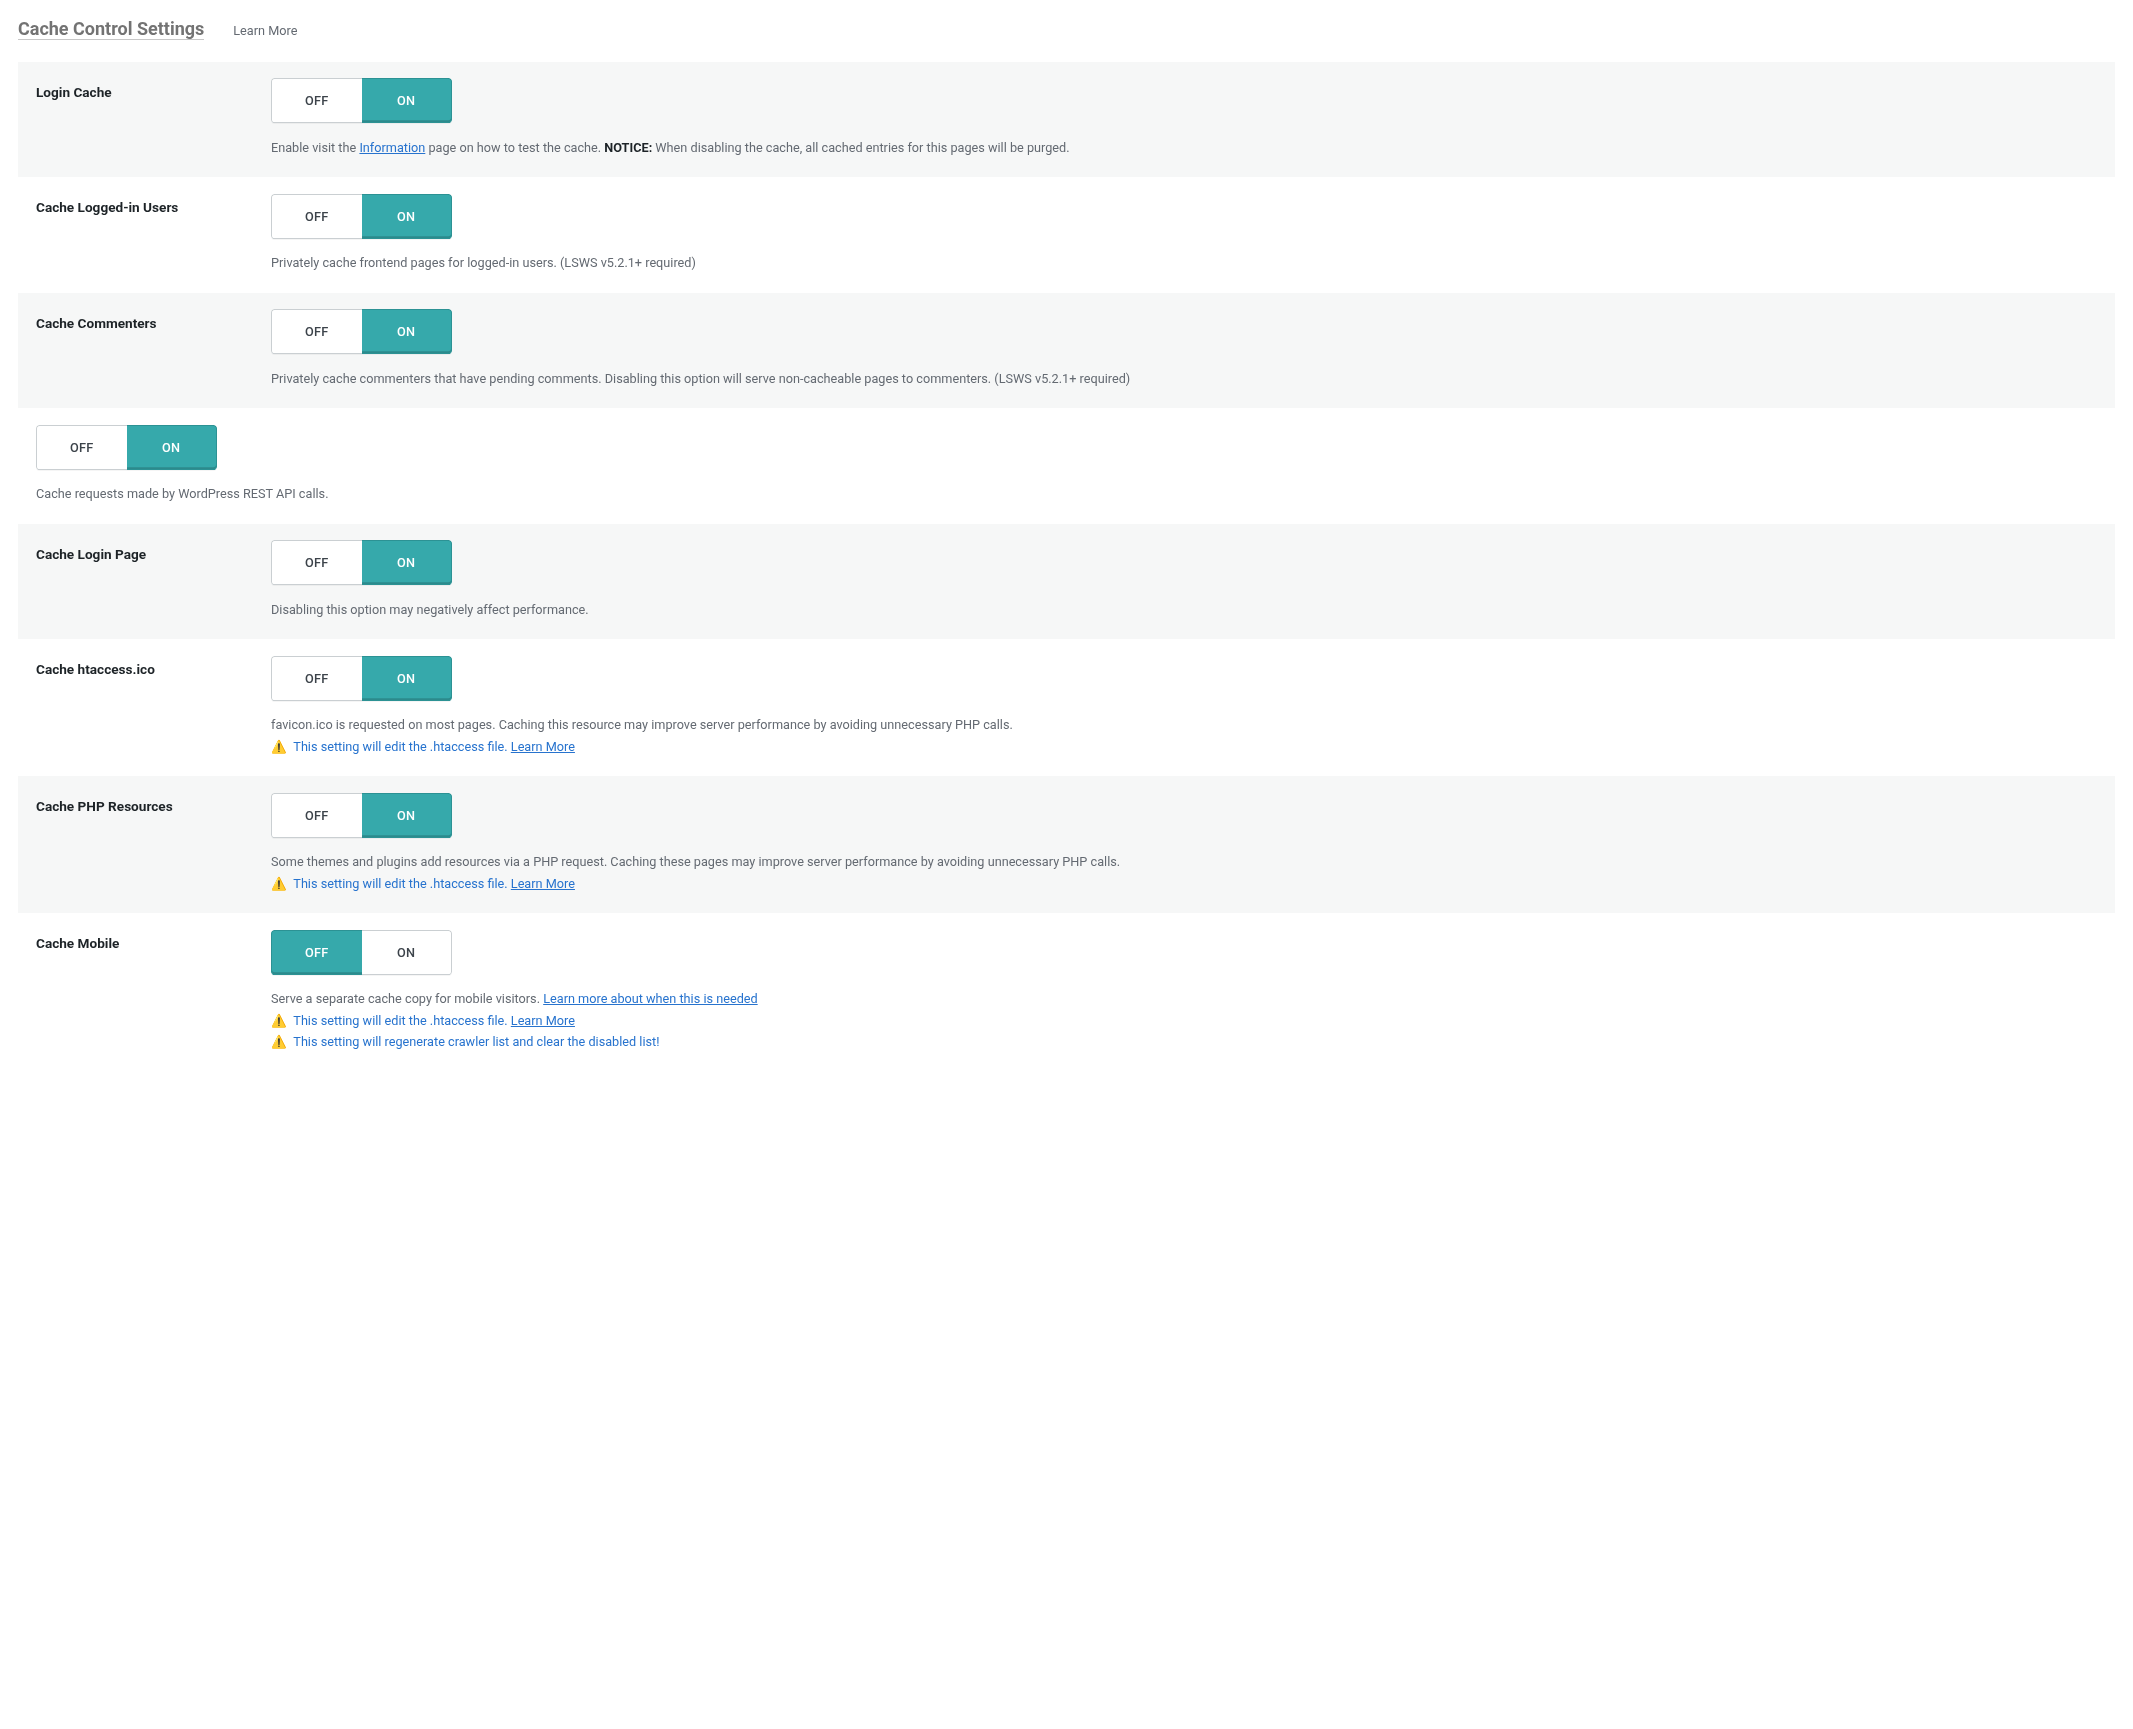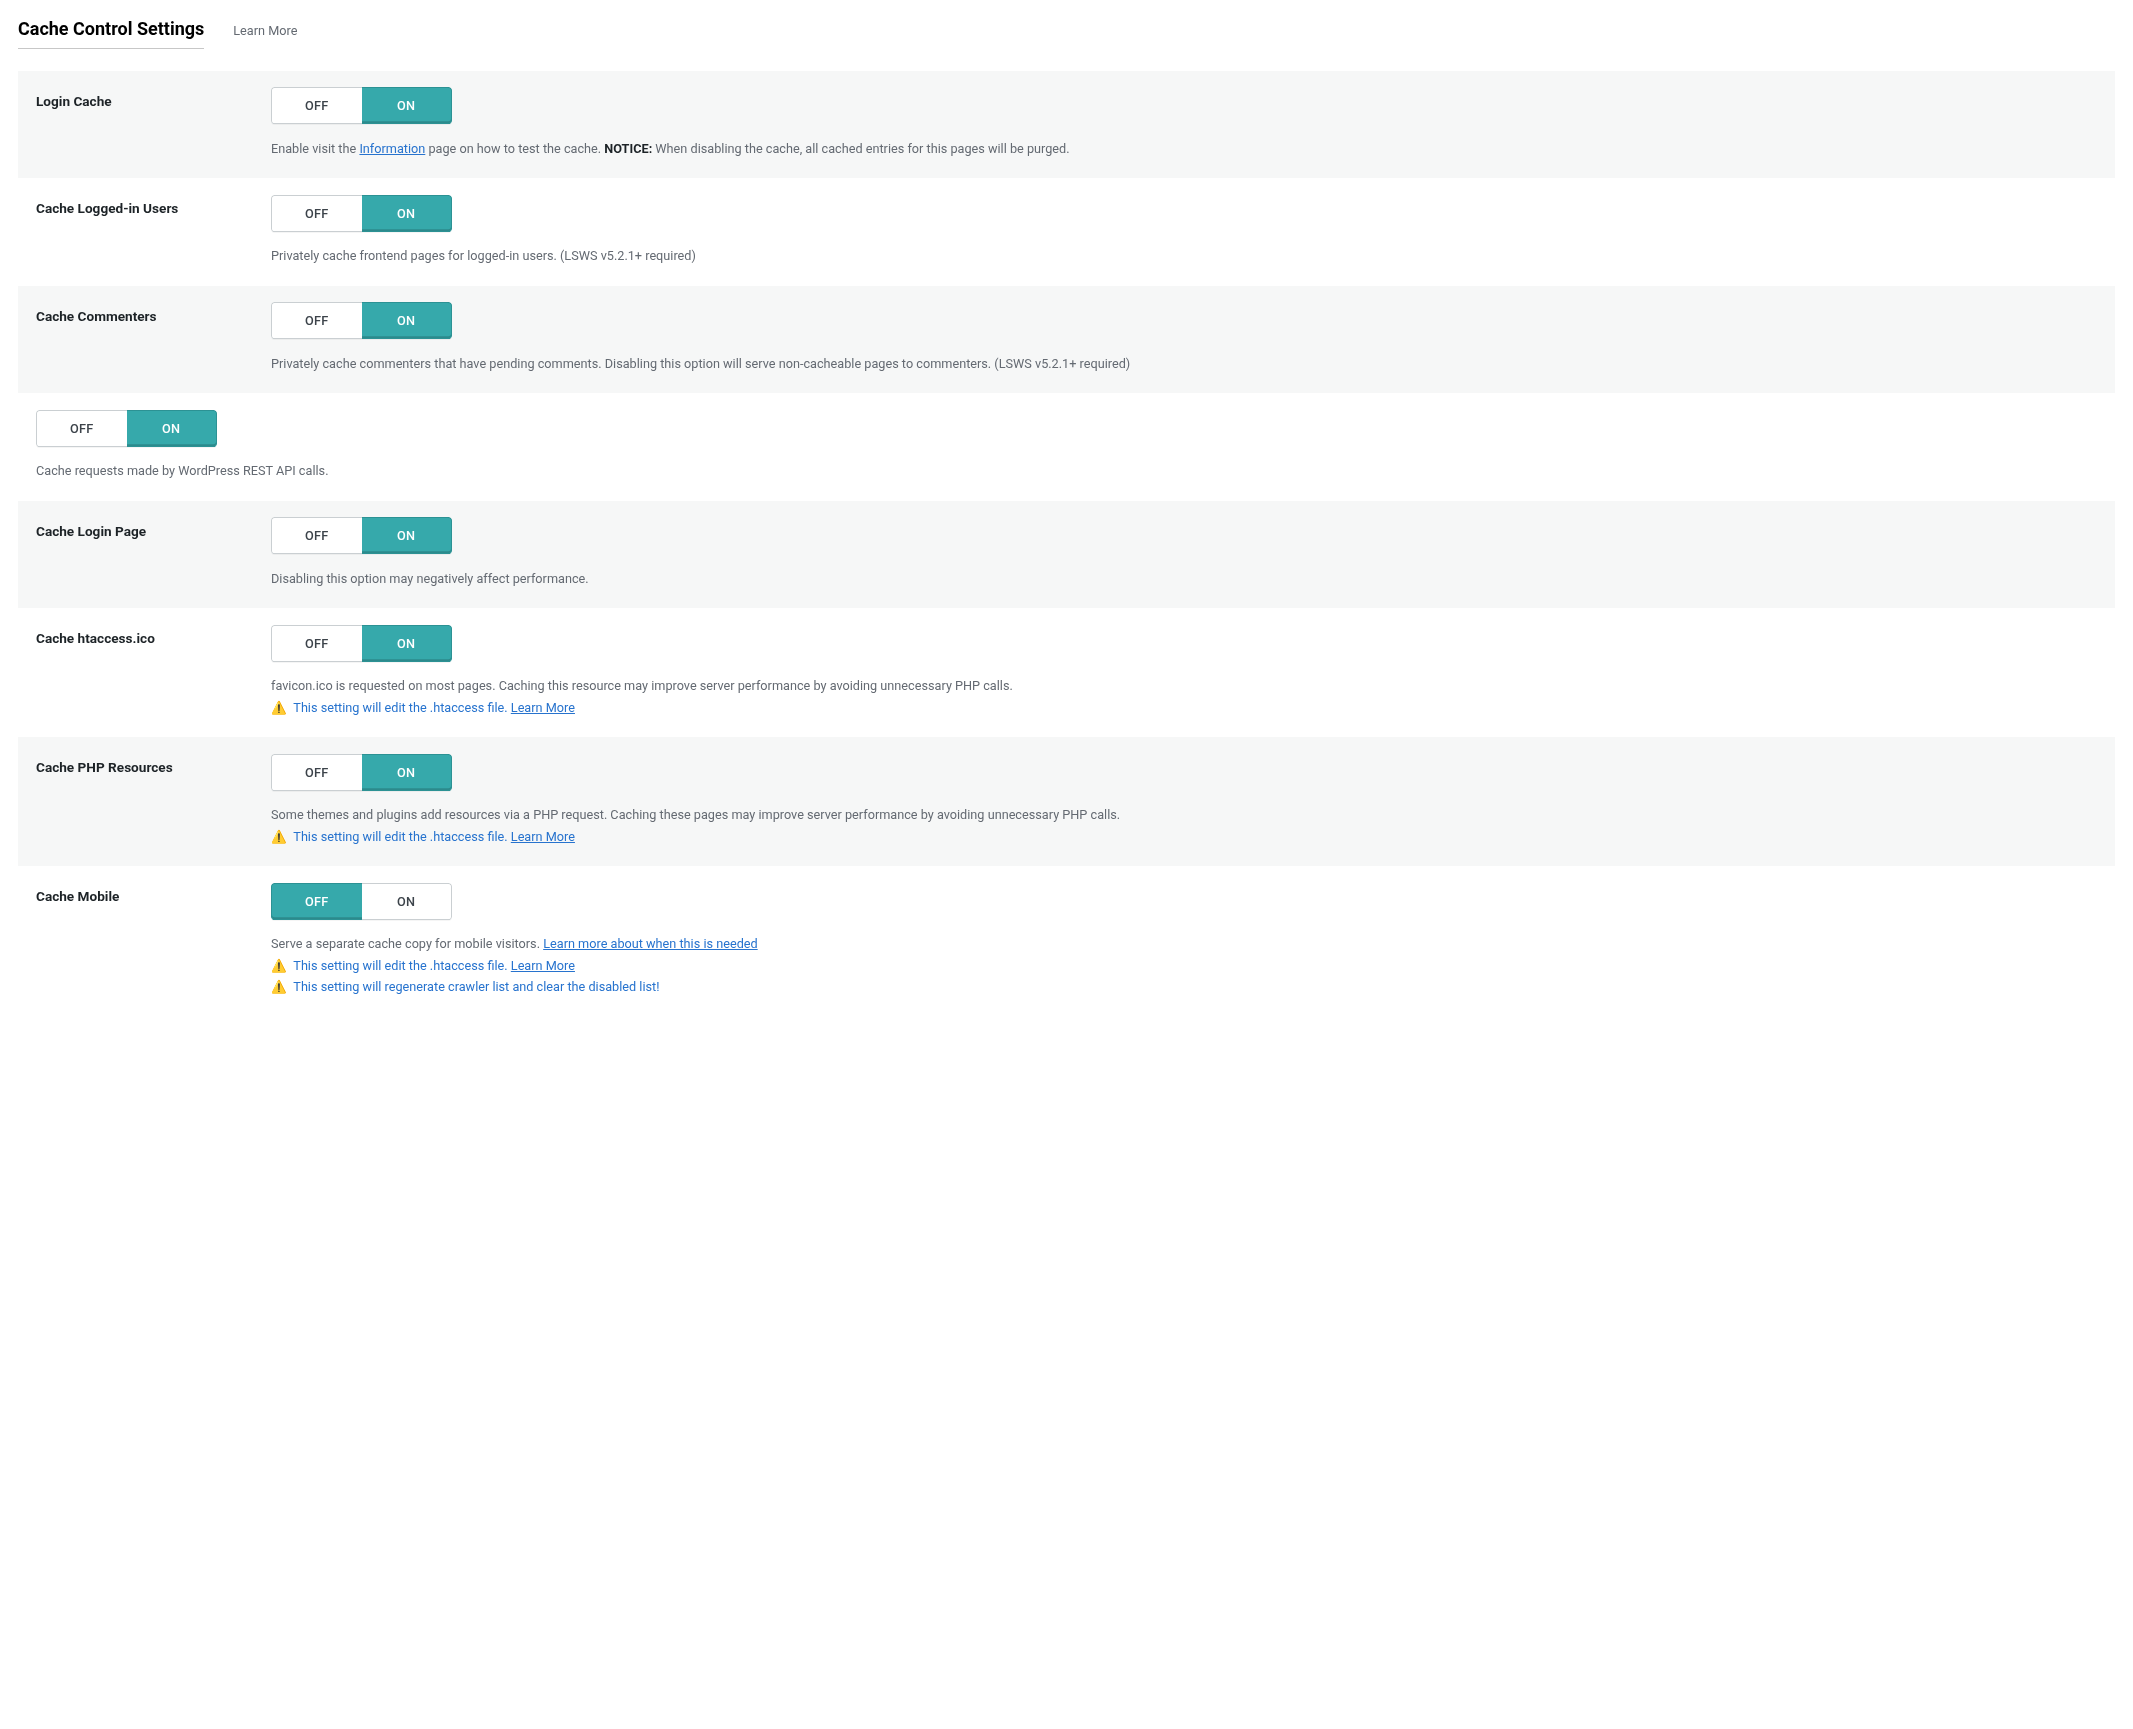--- a/index.html
+++ b/index.html
@@ -13,23 +13,22 @@
   }
   .page-header {
     display: flex;
     align-items: baseline;
     gap: 29px;
     margin-bottom: 22px;
   }
   .page-title {
     font-size: 18px;
     font-weight: 700;
-    color: #000000;
+    color: #737373;
     margin: 0;
-    padding-bottom: 9px;
     border-bottom: 0.9px solid #c7c7c7;
   }
   .learn-more-top {
     color: #646a72;
     font-size: 12.7px;
     text-decoration: none;
     cursor: pointer;
   }
   .settings {
     border-collapse: collapse;
@@ -45,21 +44,21 @@
     flex: 0 0 235px;
     font-size: 13.6px;
     font-weight: 700;
     color: #1d2327;
     padding-top: 5.4px;
   }
   .content-cell { flex: 1; }
   .toggle {
     display: inline-flex;
     width: 181px;
-    height: 37px;
+    height: 45px;
     border-radius: 3.6px;
     overflow: hidden;
     font-size: 12.7px;
     letter-spacing: 0.3px;
     user-select: none;
     box-shadow: 0 0.9px 0 rgba(0,0,0,.04);
   }
   .toggle-half {
     flex: 1;
     display: flex;

